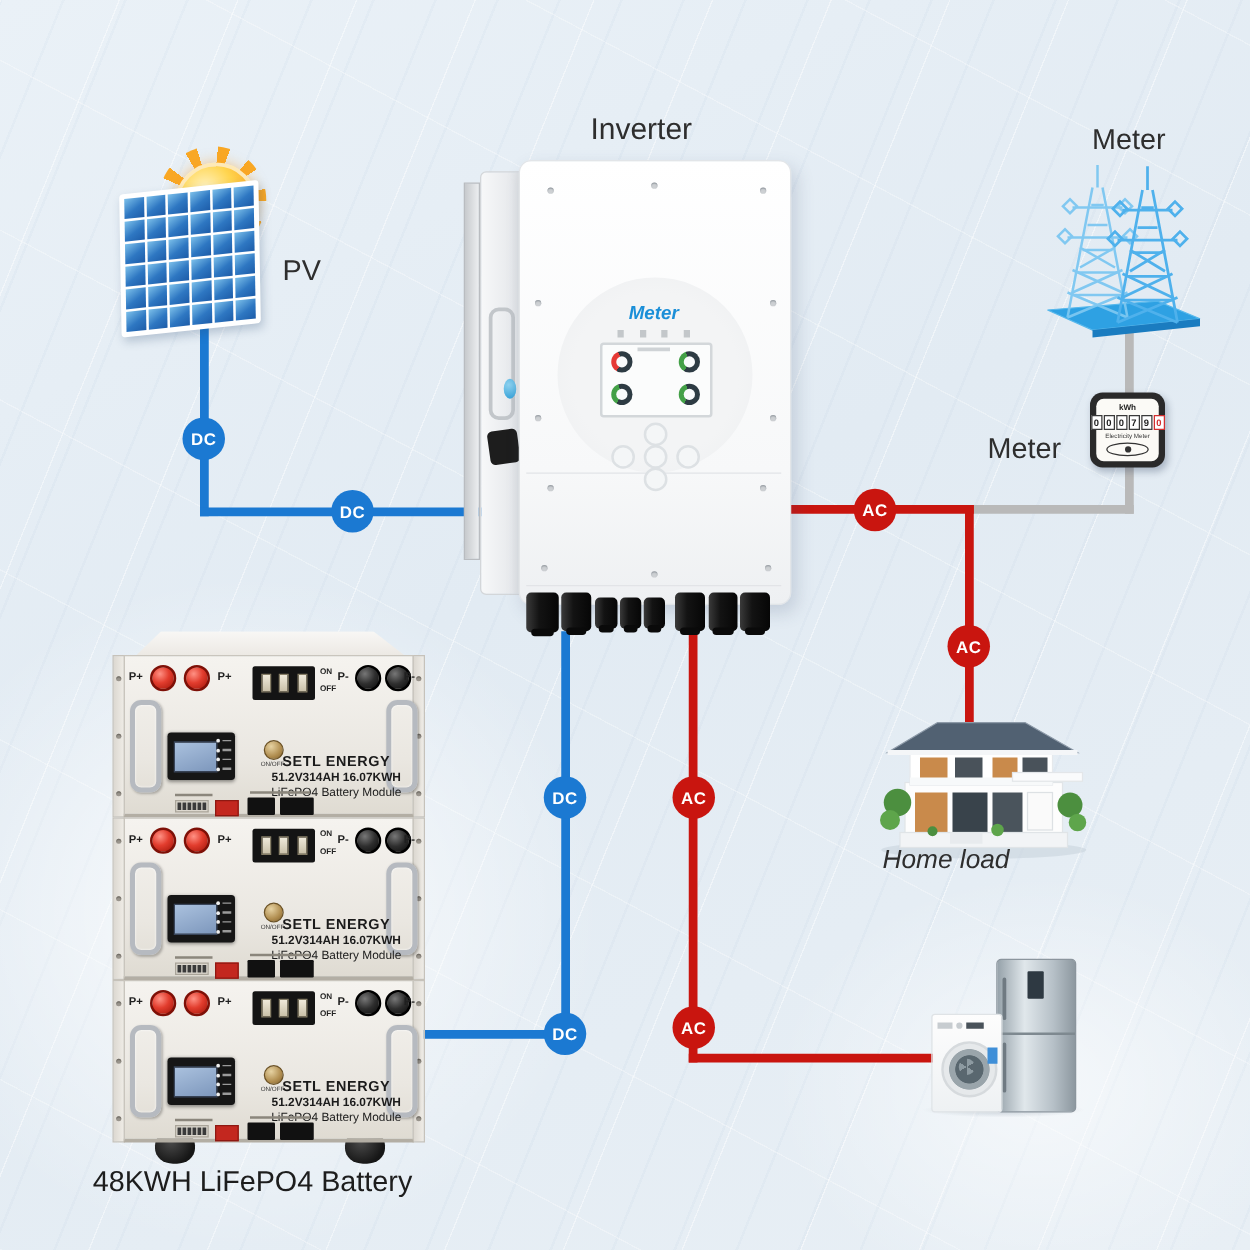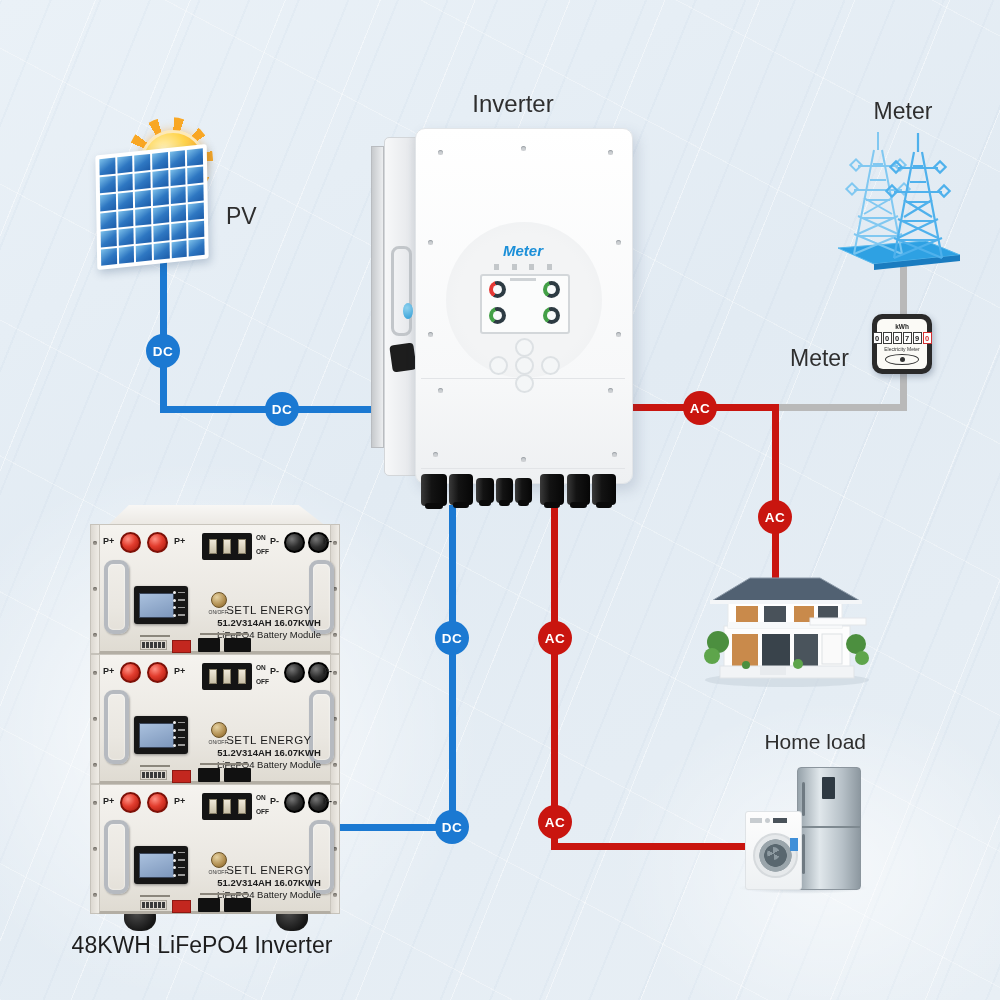--- a/index.html
+++ b/index.html
@@ -125,21 +125,21 @@
   .lcd{position:absolute;left:44px;top:62px;width:54px;height:38px;background:#161616;border-radius:3px;box-shadow:0 1px 3px rgba(0,0,0,.4);}
   .lcd-screen{position:absolute;left:5px;top:7px;width:33px;height:23px;background:linear-gradient(160deg,#aac1de,#7d97bc);border:1px solid #39455a;}
   .lcd-leds{position:absolute;right:3px;top:5px;display:flex;flex-direction:column;gap:4.5px;}
   .led-row{display:flex;align-items:center;gap:2px;}
   .led-row b{width:3px;height:3px;border-radius:50%;background:#eee;display:block;}
   .led-row i{width:7px;height:1.5px;background:#9a9a9a;display:block;}
   .pbtn{position:absolute;left:121px;top:68px;width:14px;height:14px;border-radius:50%;
     background:radial-gradient(circle at 35% 30%,#e6d2a2,#b08d4f 60%,#7c5e2d);border:1px solid #6b5226;}
   .pbtn-lbl{position:absolute;left:111px;top:85px;width:34px;text-align:center;font-size:5px;color:#333;}
   .bat-text{position:absolute;left:118px;top:79px;width:122px;text-align:center;color:#1b1b1b;line-height:1.25;}
-  .bat-brand{font-size:11.5px;font-weight:normal;letter-spacing:.5px;}
+  .bat-brand{font-size:11.5px;font-weight:bold;letter-spacing:.5px;}
   .bat-spec{font-size:9.5px;font-weight:bold;}
   .bat-type{font-size:9.5px;}
   .dip{position:absolute;left:50px;top:116px;width:27px;height:10px;background:#ddd8cf;border:1px solid #a9a499;display:flex;gap:1px;padding:1px;box-sizing:border-box;}
   .dip i{flex:1;background:#3a3a3a;display:block;}
   .dip-lbl{position:absolute;left:50px;top:111px;width:30px;height:2px;background:#8b867c;}
   .rcon{position:absolute;left:82px;top:116px;width:17px;height:11px;background:#c3271f;border:1px solid #8e1812;}
   .port{position:absolute;top:114px;height:14px;background:#111;border-radius:1px;}
   .port-lbl{position:absolute;left:110px;top:109px;width:48px;height:2px;background:#8b867c;}
   .wheel{position:absolute;width:32px;height:27px;background:radial-gradient(circle at 40% 35%,#4a4a4a,#161616 70%);border-radius:45%;}
 </style>
@@ -322,21 +322,21 @@
     <rect x="124" y="68" width="20" height="30" fill="#fafafa" stroke="#dde1e4"></rect>
     <rect x="22" y="100" width="134" height="12" fill="#f2f4f6" stroke="#e0e4e7"></rect>
     <rect x="62" y="100" width="26" height="9" fill="#e8ebee"></rect>
     <circle cx="20" cy="76" r="11" fill="#4c8f3f"></circle>
     <circle cx="14" cy="90" r="8" fill="#5ea54b"></circle>
     <circle cx="158" cy="78" r="10" fill="#4c8f3f"></circle>
     <circle cx="164" cy="92" r="7" fill="#5ea54b"></circle>
     <circle cx="100" cy="98" r="5" fill="#5ea54b"></circle>
     <circle cx="48" cy="99" r="4" fill="#4c8f3f"></circle>
   </svg>
-  <div class="lbl lbl-med" style="left:706px;top:730px;width:160px;text-align:right;">Home load</div>
+  <div class="lbl lbl-med" style="left:706px;top:676px;width:160px;text-align:left;font-style:italic;">Home load</div>
 
   <div class="glow" style="left:738px;top:882px;width:130px;height:12px;background:radial-gradient(closest-side,rgba(90,110,130,.3),rgba(90,110,130,0));"></div>
   <div class="fridge">
     <div class="fridge-display"></div>
     <div class="fridge-split"></div>
     <div class="fridge-h1"></div>
     <div class="fridge-h2"></div>
   </div>
   <div class="washer">
     <div class="washer-panel">
@@ -559,21 +559,21 @@
           <i></i>
           <i></i>
           <i></i>
         </div>
     <div class="rcon"></div>
     <div class="port-lbl"></div>
     <div class="port" style="left:108px;width:22px;"></div>
     <div class="port" style="left:134px;width:27px;"></div>
   </div>
     </div>
-  <div class="lbl lbl-big" style="left:62px;top:932px;width:280px;text-align:center;color:#1d1d1d;">48KWH LiFePO4 Inverter</div>
+  <div class="lbl lbl-big" style="left:62px;top:932px;width:280px;text-align:center;color:#1d1d1d;">48KWH LiFePO4 Battery</div>
 
   <div class="badge dc" style="left:146px;top:334px;">DC</div>
   <div class="badge dc" style="left:265px;top:392px;">DC</div>
   <div class="badge dc" style="left:435px;top:621px;">DC</div>
   <div class="badge dc" style="left:435px;top:810px;">DC</div>
   <div class="badge ac" style="left:683px;top:391px;">AC</div>
   <div class="badge ac" style="left:758px;top:500px;">AC</div>
   <div class="badge ac" style="left:538px;top:621px;">AC</div>
   <div class="badge ac" style="left:538px;top:805px;">AC</div>
 

